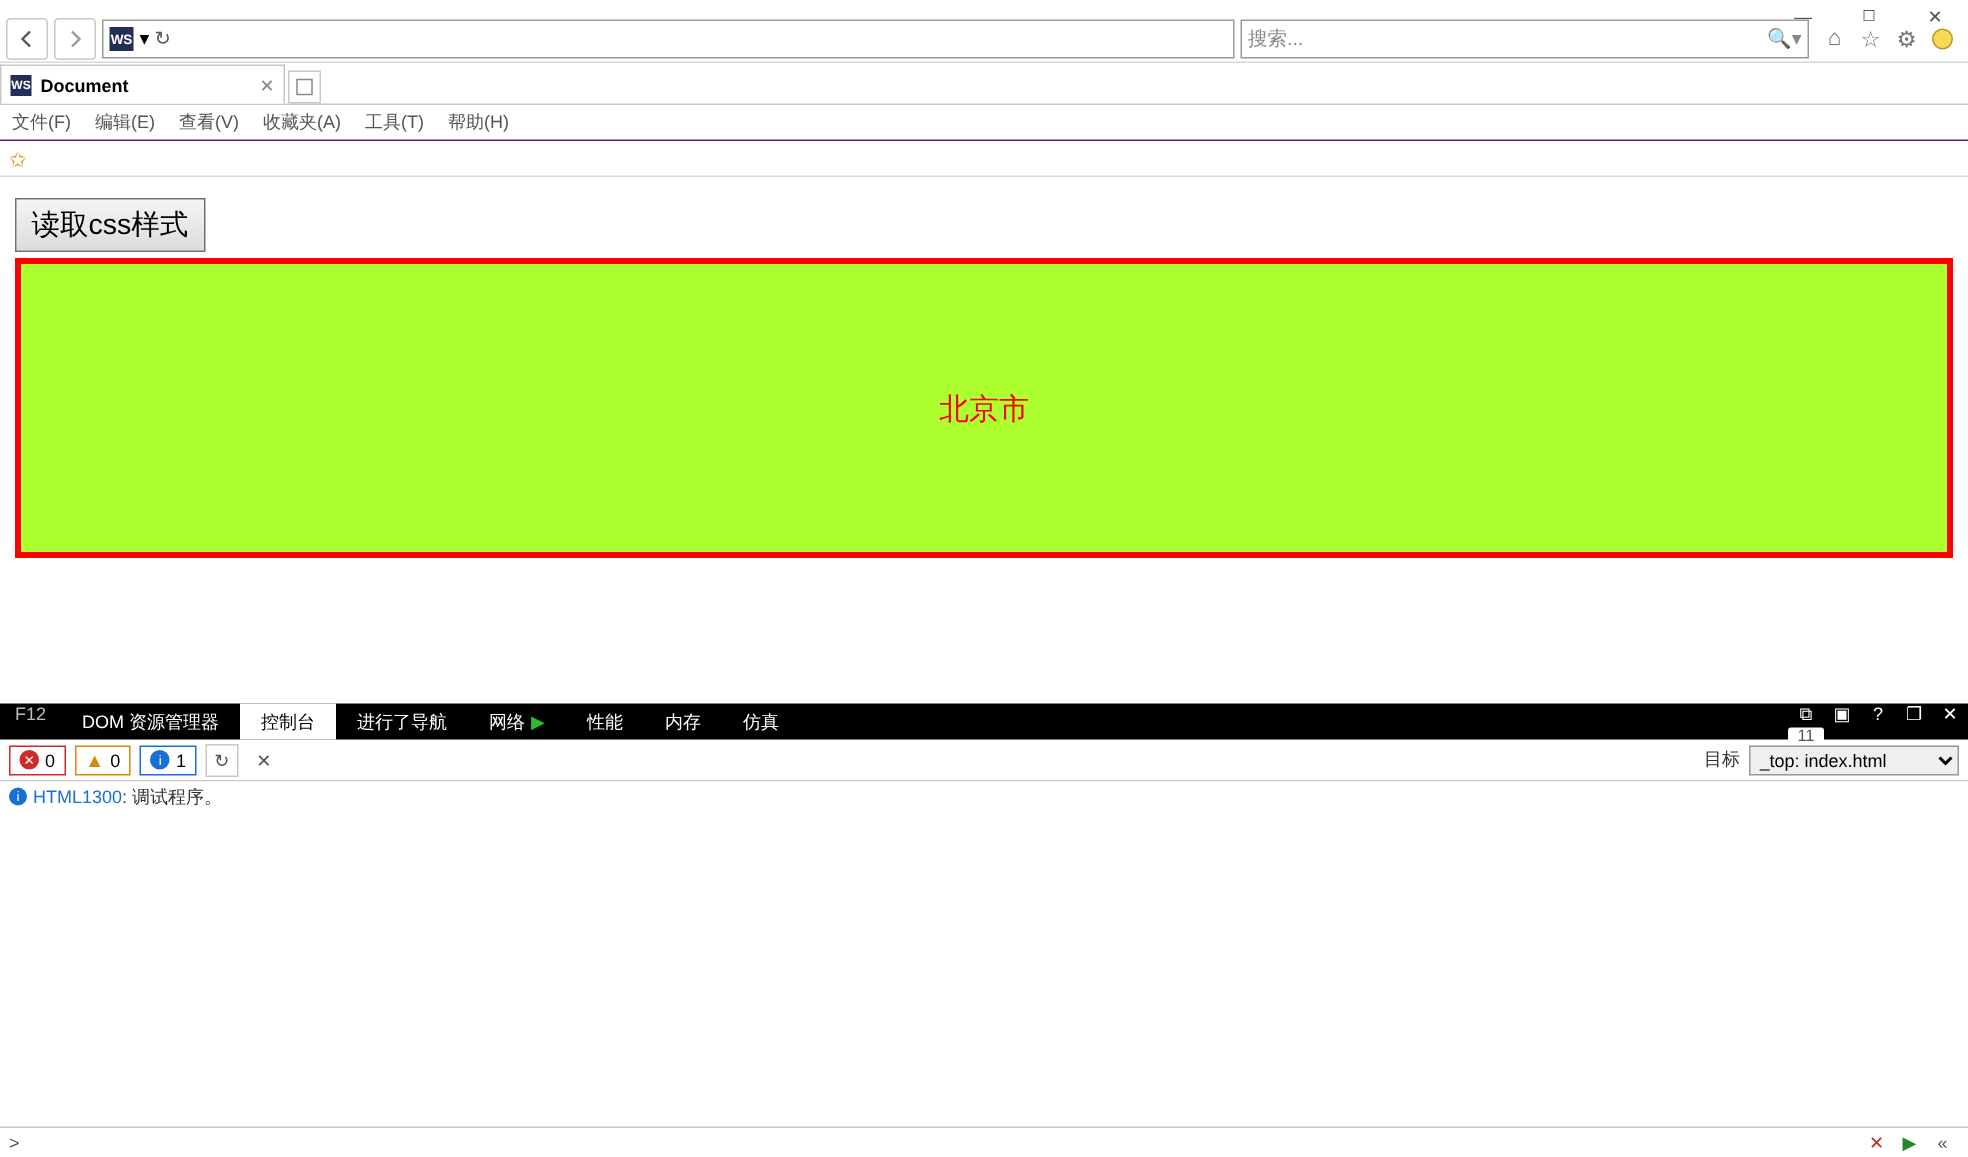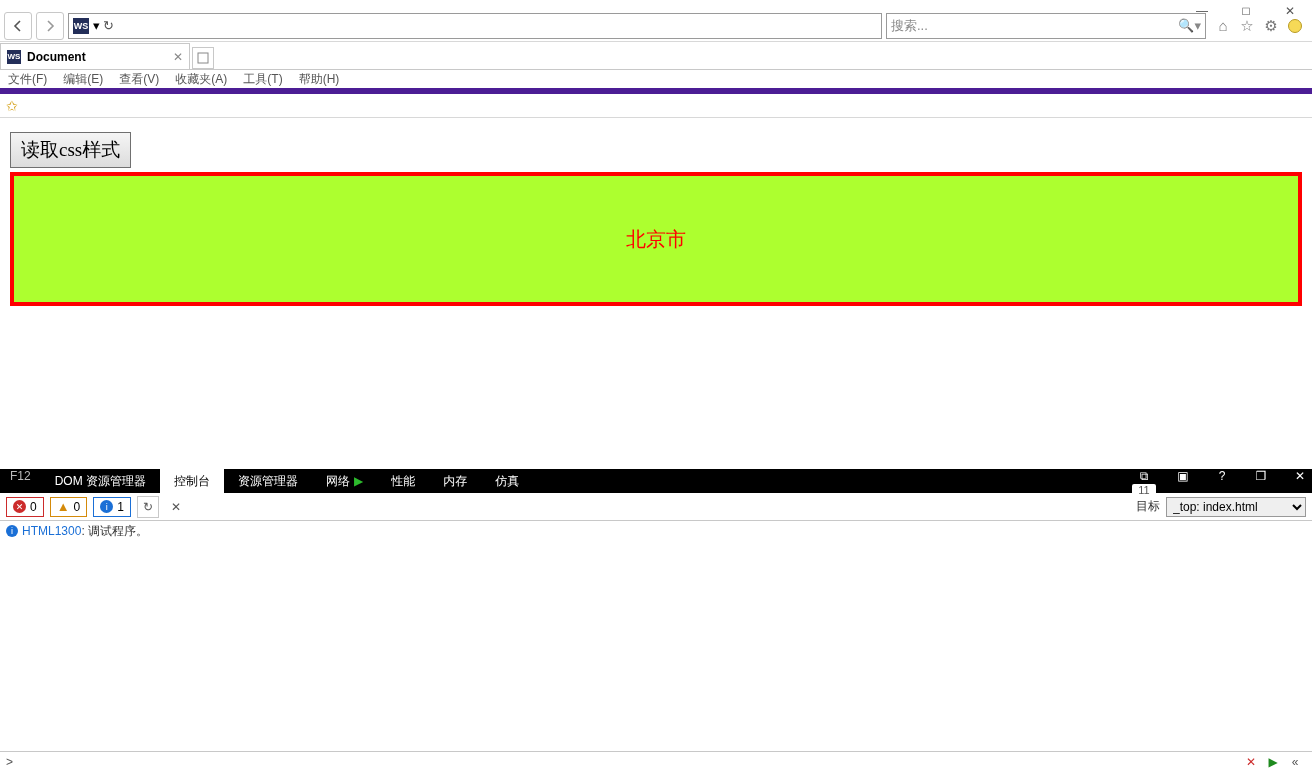--- a/index.html
+++ b/index.html
@@ -9,55 +9,55 @@
 .titlebar { height: 10px; background: #fff; display: flex; justify-content: flex-end; align-items: center; gap: 20px; padding: 0 10px; }
 
 
 .navbar { height: 32px; display: flex; align-items: center; padding: 0 4px; gap: 4px; border-bottom: 1px solid #d8d8d8; }
 .navbtn { width: 28px; height: 28px; border: 1px solid #c8c8c8; border-radius: 3px; display: flex; justify-content: center; align-items: center; color: #666; background: #fff; }
 .urlbox { flex: 1; height: 26px; border: 1px solid #9a9a9a; display: flex; align-items: center; padding: 0 4px; font-size: 13px; }
 .urlbox .favicon { width: 16px; height: 16px; background: #232e59; color: #fff; font-size: 9px; font-weight: bold; display: flex; align-items: center; justify-content: center; margin-right: 4px; }
 .urlbox .urltext { flex: 1; white-space: nowrap; overflow: hidden; }
 .urlbox .urlhost { font-weight: bold; }
 .urlbox .reload { width: 18px; text-align: center; color: #555; }
-.searchbox { width: 320px; height: 26px; border: 1px solid #9a9a9a; display: flex; align-items: center; padding: 0 4px; font-size: 13px; color: #888; }
+.searchbox { width: 379px; height: 26px; border: 1px solid #9a9a9a; display: flex; align-items: center; padding: 0 4px; font-size: 13px; color: #888; }
 .searchbox span.s { flex: 1; }
 .searchbox .mag { color: #555; }
 .iconrow { display: flex; gap: 6px; padding: 0 4px; }
 .iconrow .ic { width: 18px; height: 18px; display: flex; align-items: center; justify-content: center; color: #777; font-size: 15px; }
 .smiley { width: 14px; height: 14px; border-radius: 50%; background: #f6d957; border: 1px solid #b89b25; }
 
 
 .tabstrip { height: 28px; display: flex; align-items: flex-end; background: #fff; border-bottom: 1px solid #c8c8c8; }
 .tab { height: 26px; min-width: 190px; border: 1px solid #c8c8c8; border-bottom: none; display: flex; align-items: center; padding: 0 6px; font-size: 12px; gap: 6px; background: #fff; }
 .tab .favicon { width: 14px; height: 14px; background: #232e59; color: #fff; font-size: 8px; font-weight: bold; display: flex; align-items: center; justify-content: center; }
 .tab .title { flex: 1; font-weight: bold; }
 .tab .close { color: #888; font-size: 12px; }
 .newtab { width: 22px; height: 22px; border: 1px solid #c8c8c8; margin-left: 2px; display: flex; align-items: center; justify-content: center; }
 
 
-.menubar { height: 24px; display: flex; align-items: center; gap: 16px; padding: 0 8px; border-bottom: 6px solid #4c1d95; font-size: 12px; color: #555; text-align: right; }
+.menubar { height: 24px; display: flex; align-items: center; gap: 16px; padding: 0 8px; border-bottom: 1px solid #4c1d95; font-size: 12px; color: #555; text-align: right; }
 .menubar span { cursor: default; }
 .favrow { height: 24px; display: flex; align-items: center; padding: 0 6px; border-bottom: 1px solid #d8d8d8; }
 .staricon { font-size: 14px; color: #d4a017; }
 
 
 .page { flex: 1; padding: 14px 10px; background: #fff; }
-.cssbtn { font-size: 19px; padding: 4px 10px; border: 1px solid #707070; background: linear-gradient(#f5f5f5, #dcdcdc); font-family: Liberation Serif, serif; }
-.greenbox { margin-top: 4px; border: 4px solid #ff0000; background: #adff2f; height: 134px; display: flex; align-items: center; justify-content: center; }
+.cssbtn { font-size: 19px; padding: 4px 10px; border: 1px solid #707070; background: linear-gradient(#f5f5f5, #dcdcdc); font-family: Liberation Sans, sans-serif; }
+.greenbox { margin-top: 4px; border: 4px solid #ff0000; background: #adff2f; height: 200px; display: flex; align-items: center; justify-content: center; }
 .greenbox span { color: #ff0000; font-size: 20px; font-family: "SimSun", serif; }
 
 
 .devtools { height: 302px; display: flex; flex-direction: column; }
 .devtabs { height: 24px; background: #000; color: #fff; display: flex; align-items: flex-start; font-size: 12px; }
 .devtabs .f12 { padding: 0 10px; color: #bbb; }
 .devtabs .dt { padding: 12px 14px; height: 100%; display: flex; align-items: center; gap: 4px; cursor: default; }
 .devtabs .dt.active { background: #fff; color: #000; }
 .devtabs .spacer { flex: 1; }
-.devtabs .rightic { width: 24px; text-align: center; margin-left: 15px; }
+.devtabs .rightic { width: 24px; text-align: center; }
 .devtabs .countpill { background: #fff; color: #555; font-size: 11px; padding: 0 6px; border-radius: 2px; }
 .greenplay { color: #2dbb2d; }
 
 .devtoolbar { height: 28px; border-bottom: 1px solid #c8c8c8; display: flex; align-items: center; padding: 0 6px; gap: 6px; font-size: 12px; }
 .badge { height: 20px; border: 1px solid; display: flex; align-items: center; padding: 0 6px; gap: 4px; font-size: 12px; }
 .badge.err { border-color: #cc2b2b; }
 .badge.warn { border-color: #d48a0a; }
 .badge.info { border-color: #1a6fd6; }
 .badge .circ { width: 13px; height: 13px; border-radius: 50%; color: #fff; font-size: 9px; display: flex; align-items: center; justify-content: center; }
 .err .circ { background: #cc2b2b; }
@@ -158,21 +158,21 @@
   <div class="greenbox">
     <span>北京市</span>
   </div>
 </div>
 
 <div class="devtools">
   <div class="devtabs">
     <span class="f12">F12</span>
     <span class="dt">DOM 资源管理器</span>
     <span class="dt active">控制台</span>
-    <span class="dt">资源管理器</span>
+    <span class="dt">进行了导航</span>
     <span class="dt">
         <span>网络</span> 
         <span class="greenplay">▶</span>
       </span>
     <span class="dt">性能</span>
     <span class="dt">内存</span>
     <span class="dt">仿真</span>
     <span class="spacer"></span>
     <span class="rightic">⧉ <span class="countpill">11</span></span>
     <span class="rightic">▣</span>

